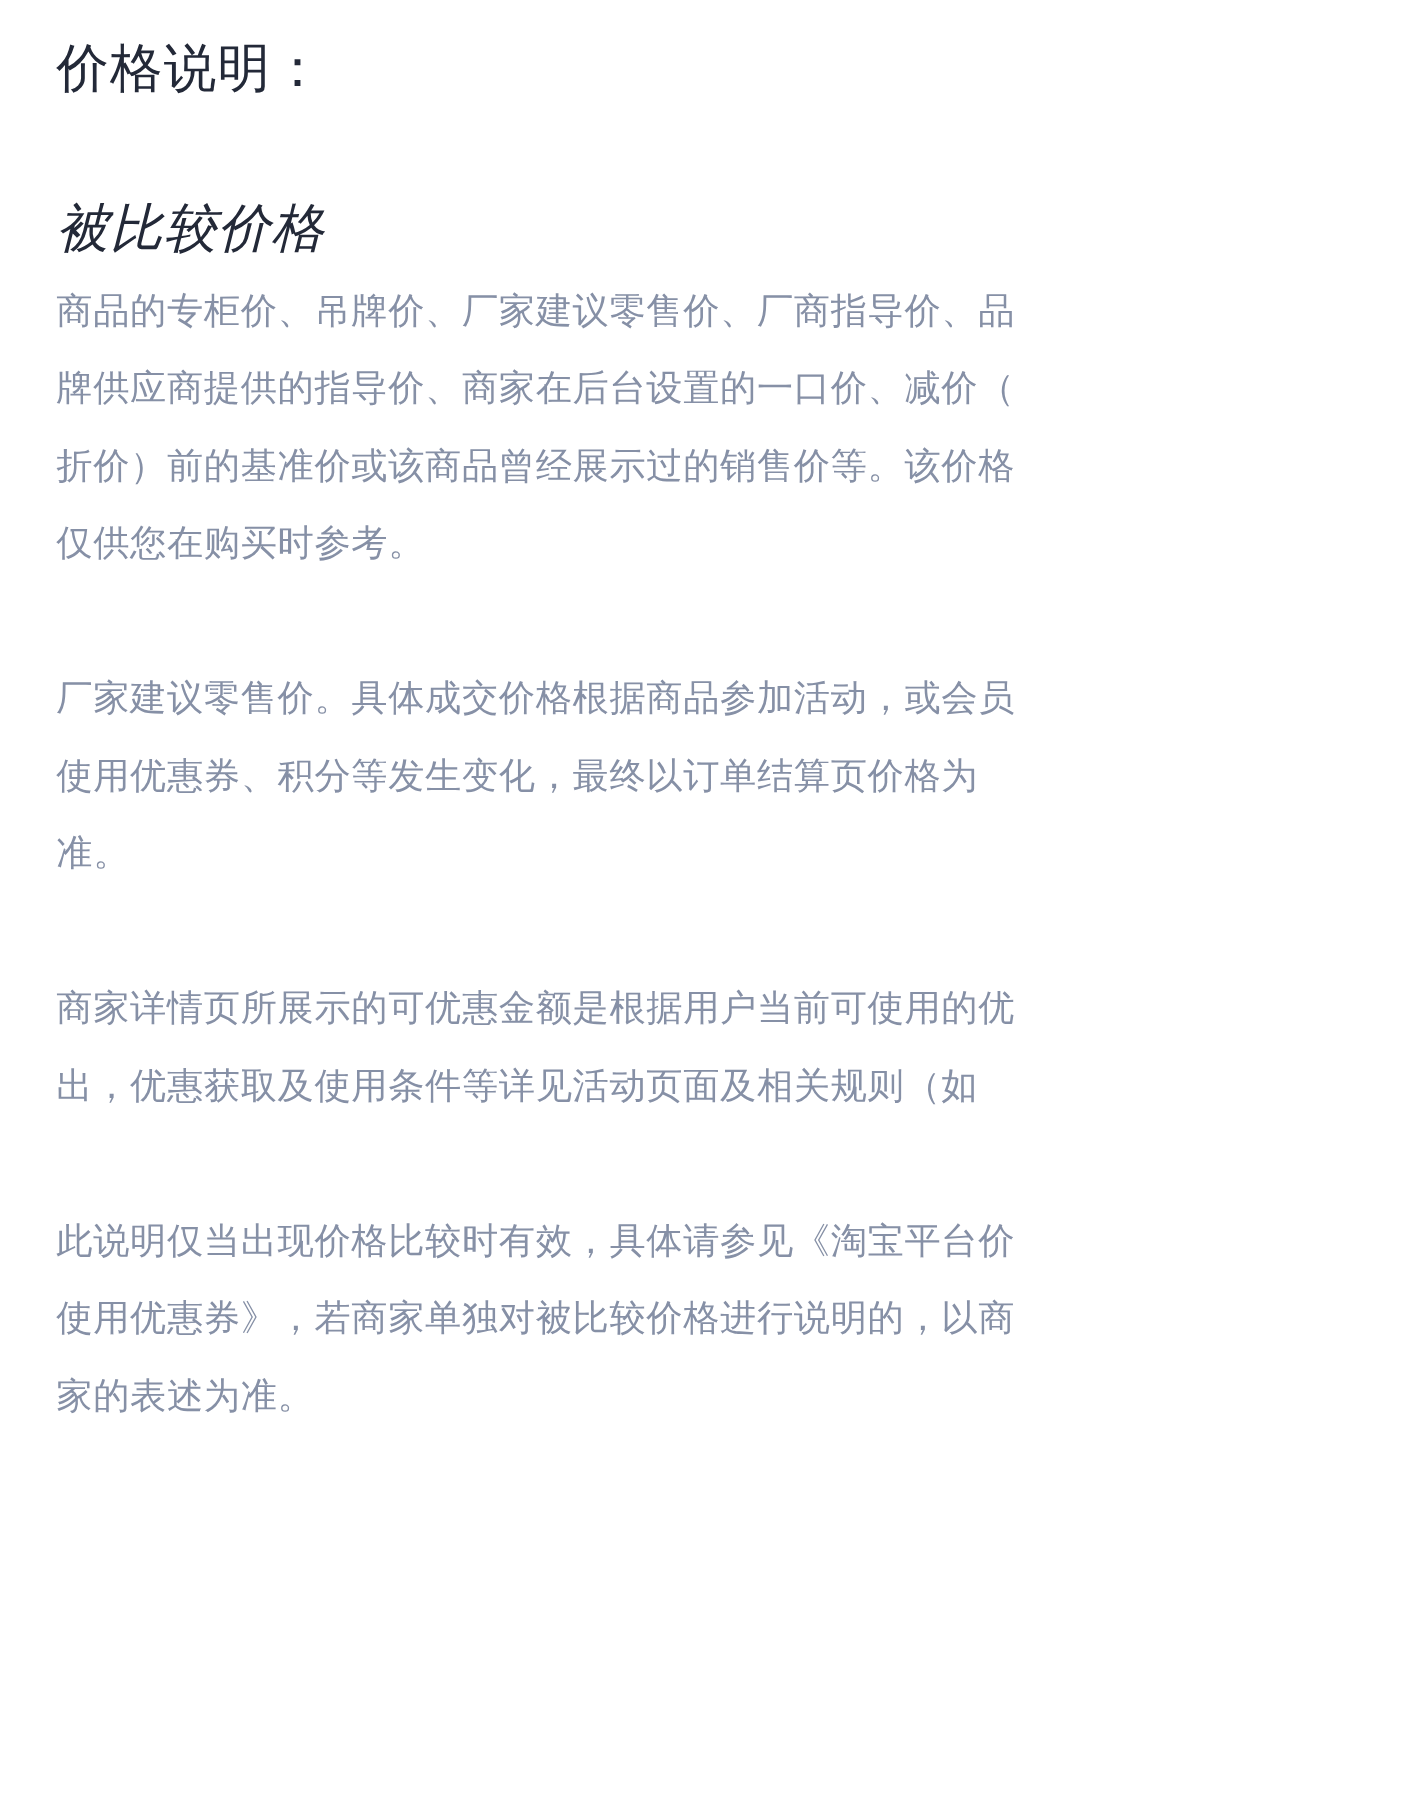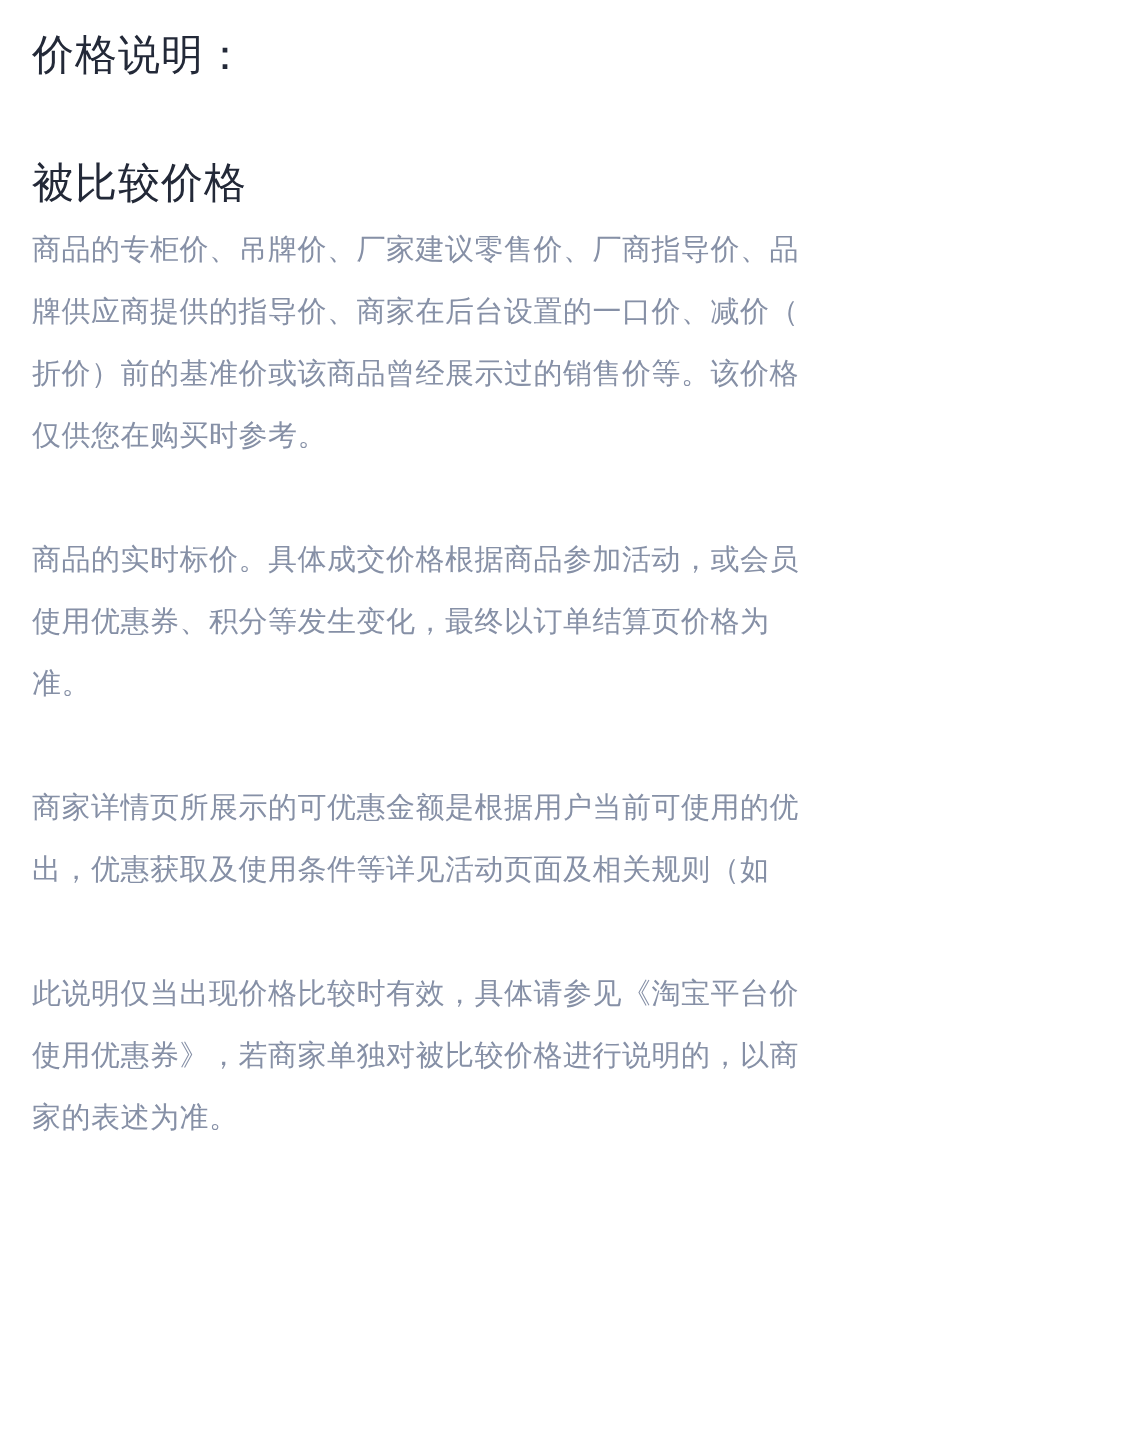--- a/index.html
+++ b/index.html
@@ -7,37 +7,38 @@
     margin: 0;
     padding: 0;
     background: #ffffff;
   }
   body {
     width: 1125px;
     min-height: 1446px;
     font-family: "Liberation Sans", "DejaVu Sans", sans-serif;
   }
   .content {
-    padding: 20px 45px 40px 32px;
+    padding: 20px 45px 40px 45px;
   }
   .page-title {
     margin: 0 0 58px 0;
     font-size: 42px;
     line-height: 70px;
     font-weight: 500;
     color: #232938;
     letter-spacing: 1px;
   }
   .section-heading {
     margin: 0;
     font-size: 42px;
     line-height: 70px;
     font-weight: 500;
     color: #232938;
     letter-spacing: 1px;
+    font-style: italic;
   }
   .para {
     margin: 0 0 62px 0;
     padding: 0;
   }
   .para.last {
     margin-bottom: 0;
   }
   .line {
     display: block;
@@ -60,21 +61,21 @@
     <p class="para">
       <span class="line">商品的专柜价、吊牌价、厂家建议零售价、厂商指导价、品</span>
       <span class="line">牌供应商提供的指导价、商家在后台设置的一口价、减价（</span>
       <span class="line">折价）前的基准价或该商品曾经展示过的销售价等。该价格</span>
       <span class="line">仅供您在购买时参考。</span>
     </p>
   </section>
 
   <section>
     <p class="para">
-      <span class="line">商品的实时标价。具体成交价格根据商品参加活动，或会员</span>
+      <span class="line">厂家建议零售价。具体成交价格根据商品参加活动，或会员</span>
       <span class="line">使用优惠券、积分等发生变化，最终以订单结算页价格为</span>
       <span class="line">准。</span>
     </p>
   </section>
 
   <section>
     <p class="para">
       <span class="line">商家详情页所展示的可优惠金额是根据用户当前可使用的优</span>
       <span class="line">出，优惠获取及使用条件等详见活动页面及相关规则（如</span>
     </p>

